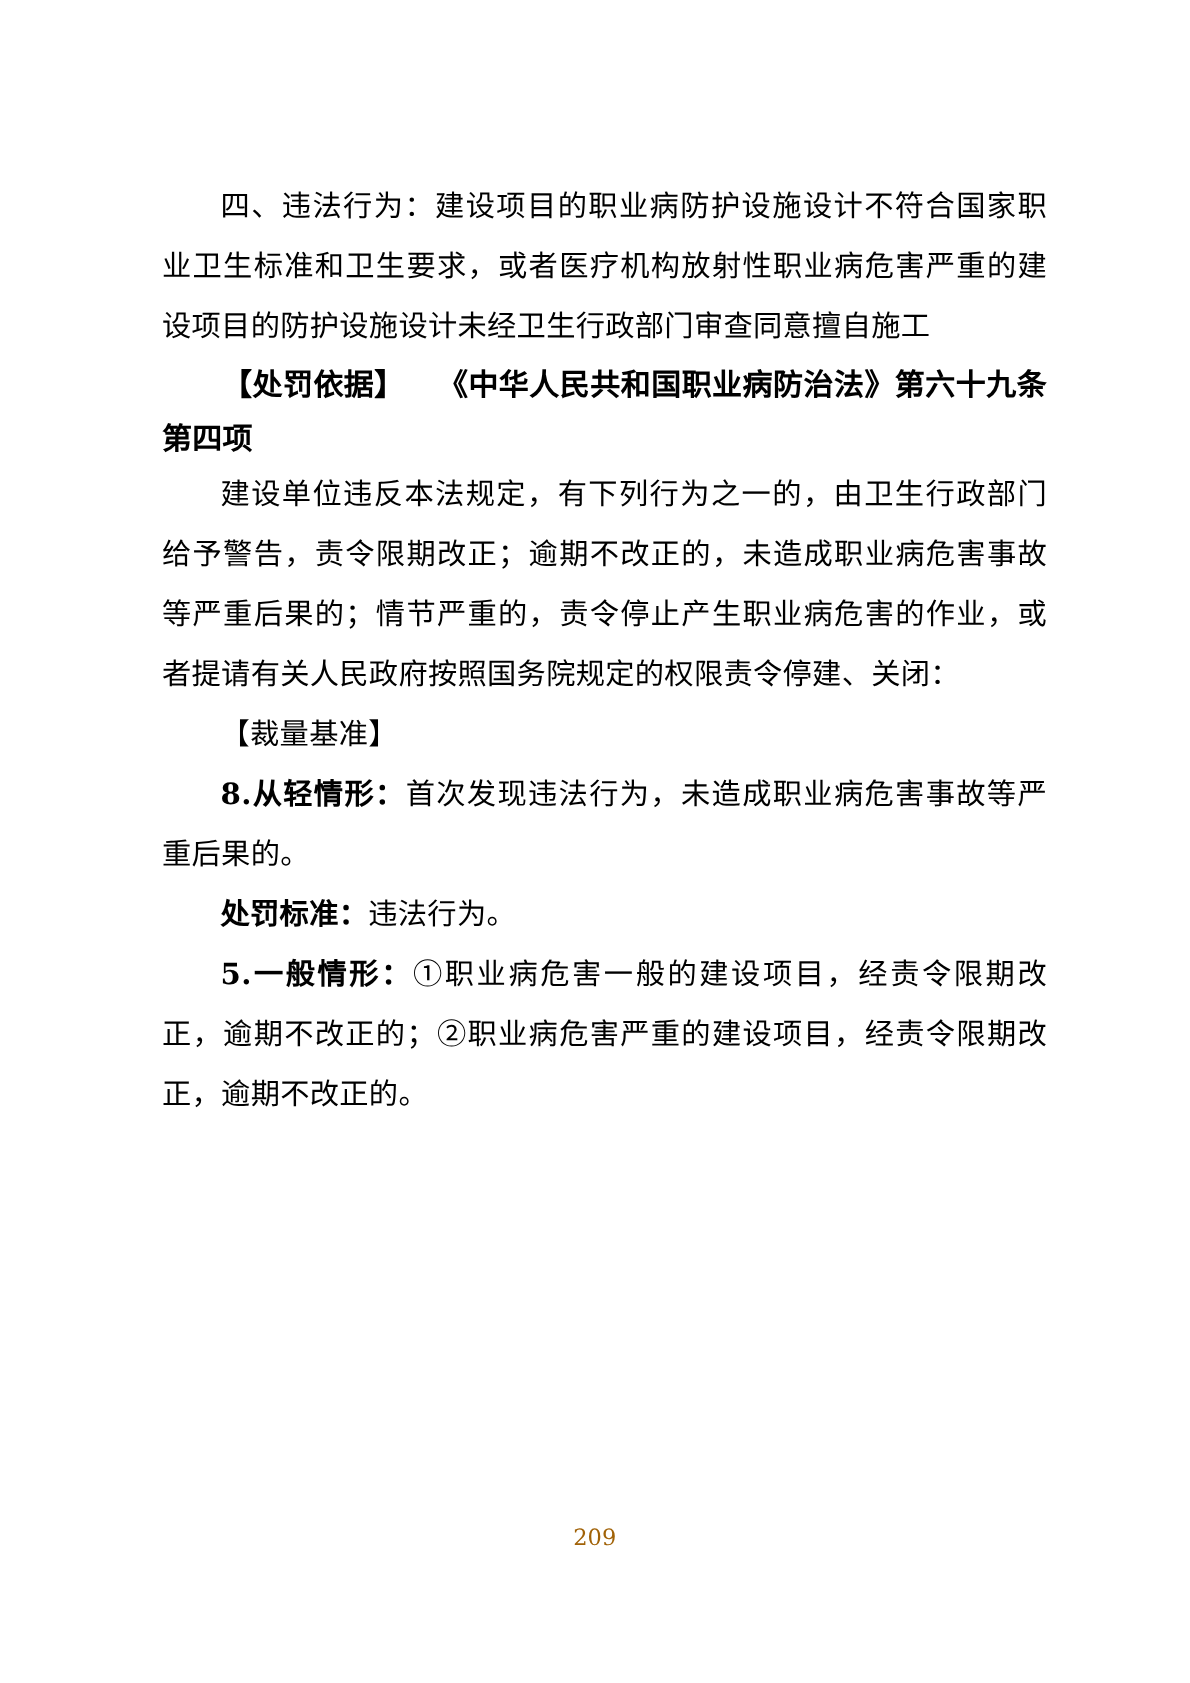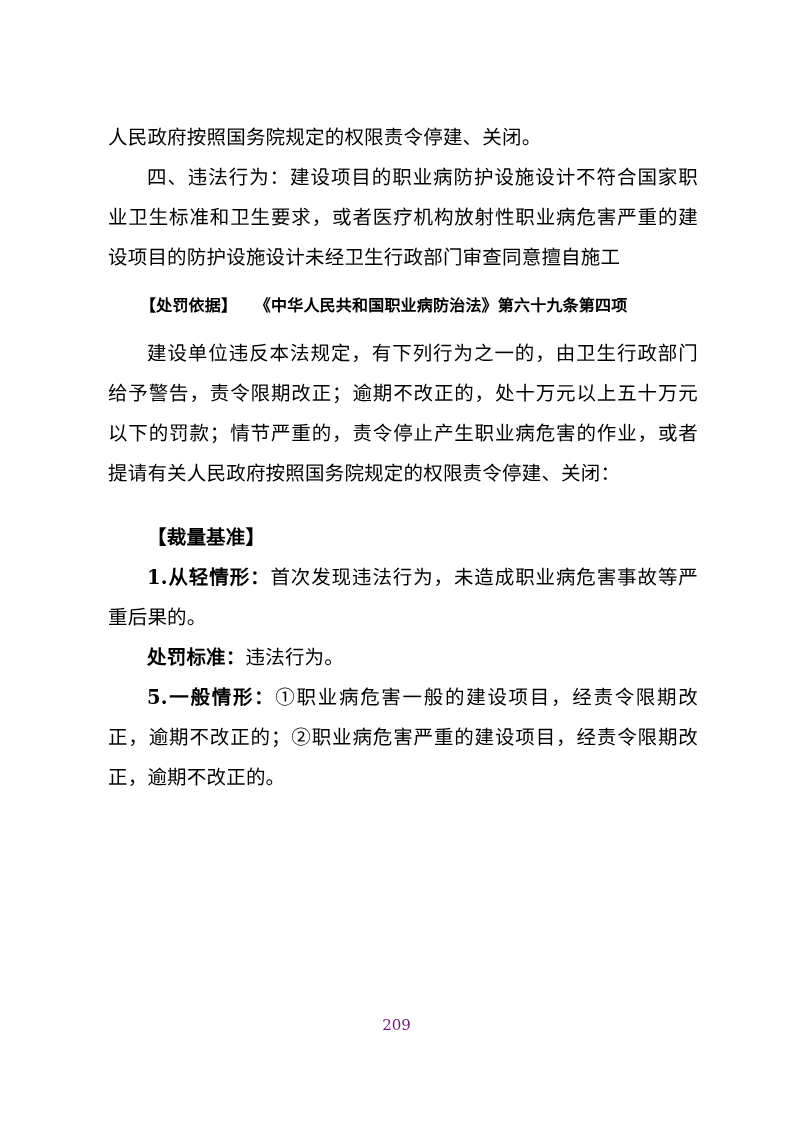--- a/index.html
+++ b/index.html
@@ -30,66 +30,64 @@
     letter-spacing: 0.2px;
   }
   p {
     margin: 0;
     padding: 0;
   }
   .indent {
     text-indent: 2em;
   }
   .bold {
-    font-weight: bold;
-    margin-top: 24px;
+    font-weight: normal;
   }
   .bold-run {
     font-weight: bold;
   }
   .page-number {
     position: absolute;
     left: 0;
     right: 0;
     bottom: 88px;
     text-align: center;
     font-size: 15px;
     font-family: "DejaVu Serif", "Liberation Serif", serif;
-    color: #701a75;
+    color: #a16207;
   }
   .para-basis {
     font-weight: bold;
-    font-size: 16px;
-    line-height: 56px;
+    font-size: 20px;
+    line-height: 36px;
     text-align: justify;
   }
   .gap-sm {
     display: inline-block;
     width: 1.1em;
   }
 </style>
 </head>
 <body>
 
 <div class="page">
 
   <div class="body-text">
 
-    <p>人民政府按照国务院规定的权限责令停建、关闭。</p>
 
     <p class="indent">四、违法行为：建设项目的职业病防护设施设计不符合国家职业卫生标准和卫生要求，或者医疗机构放射性职业病危害严重的建设项目的防护设施设计未经卫生行政部门审查同意擅自施工</p>
 
     <p class="indent para-basis"><span>【处罚依据】</span><span class="gap-sm"></span><span>《中华人民共和国职业病防治法》第六十九条第四项</span></p>
 
-    <p class="indent">建设单位违反本法规定，有下列行为之一的，由卫生行政部门给予警告，责令限期改正；逾期不改正的，处十万元以上五十万元以下的罚款；情节严重的，责令停止产生职业病危害的作业，或者提请有关人民政府按照国务院规定的权限责令停建、关闭：</p>
+    <p class="indent">建设单位违反本法规定，有下列行为之一的，由卫生行政部门给予警告，责令限期改正；逾期不改正的，未造成职业病危害事故等严重后果的；情节严重的，责令停止产生职业病危害的作业，或者提请有关人民政府按照国务院规定的权限责令停建、关闭：</p>
 
 
     <p class="indent bold">【裁量基准】</p>
 
-    <p class="indent"><span class="bold-run">1.从轻情形：</span><span>首次发现违法行为，未造成职业病危害事故等严重后果的。</span></p>
+    <p class="indent"><span class="bold-run">8.从轻情形：</span><span>首次发现违法行为，未造成职业病危害事故等严重后果的。</span></p>
 
     <p class="indent"><span class="bold-run">处罚标准：</span><span>违法行为。</span></p>
 
     <p class="indent"><span class="bold-run">5.一般情形：</span><span>①职业病危害一般的建设项目，经责令限期改正，逾期不改正的；②职业病危害严重的建设项目，经责令限期改正，逾期不改正的。</span></p>
 
 
   </div>
 
   <div class="page-number">209</div>
 

